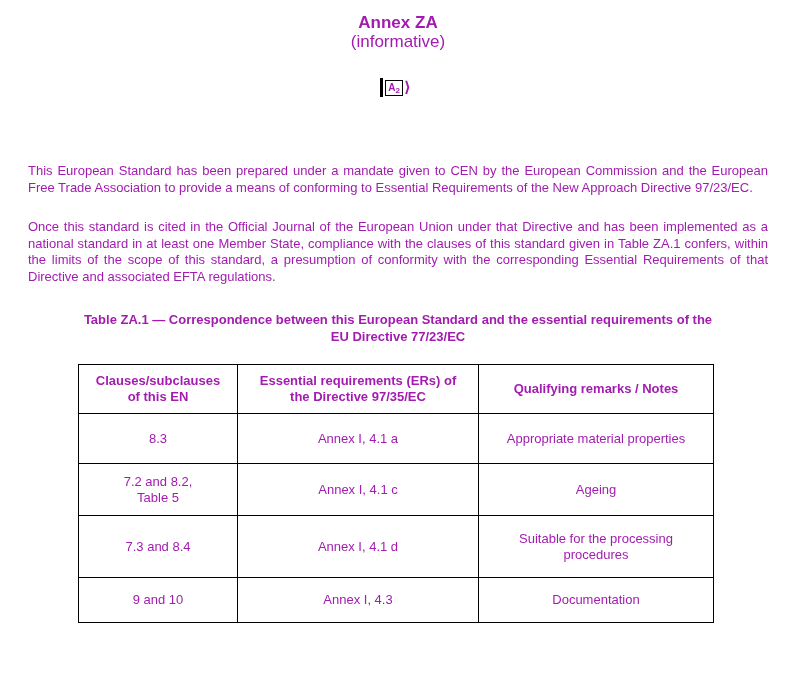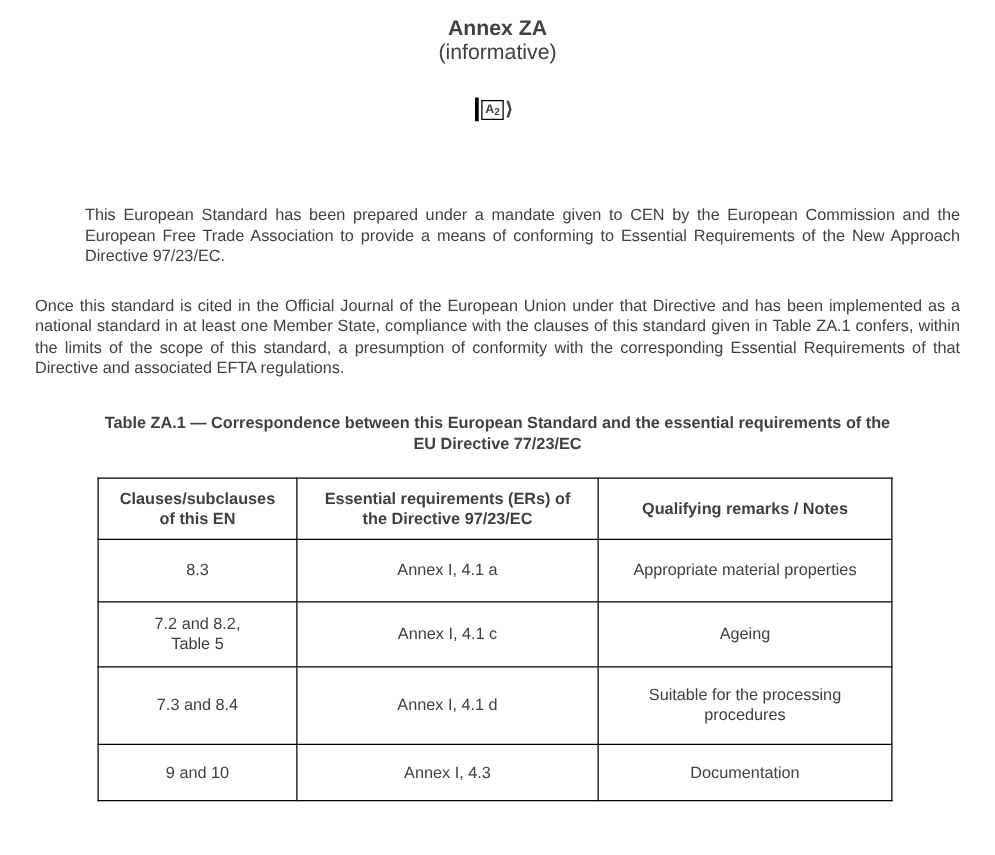--- a/index.html
+++ b/index.html
@@ -1,21 +1,21 @@
 <!DOCTYPE html>
 <html><head>
 <meta charset="utf-8">
 <style>
   html, body { margin: 0; padding: 0; background: #fff; }
   .page {
     position: relative;
     width: 796px;
     height: 664px;
     background: #ffffff;
-    color: #404040;
+    color: #a21caf;
     font-family: "Liberation Sans", sans-serif;
     overflow: hidden;
     box-sizing: border-box;
     padding: 13px 28px 0 28px;
   }
   .annex-title {
     text-align: center;
     font-size: 17px;
     font-weight: bold;
     line-height: 19px;
@@ -61,21 +61,21 @@
     font-size: 15px;
     font-weight: bold;
     line-height: 15px;
     margin-left: 1px;
   }
   .para {
     font-size: 13px;
     line-height: 16.5px;
     text-align: justify;
   }
-  .para-1 { margin-top: 64px; margin-left: 40px; }
+  .para-1 { margin-top: 64px; }
   .para-2 { margin-top: 23px; }
   .table-caption {
     margin-top: 26px;
     text-align: center;
     font-size: 13px;
     font-weight: bold;
     line-height: 17px;
     white-space: pre-line;
   }
   .table-wrap { margin: 19px 0 0 50px; }
@@ -136,21 +136,21 @@
       <colgroup>
         <col class="col-1">
           <col class="col-2">
           <col class="col-3">
       </colgroup>
       <thead>
         <tr class="rh-head">
           <th>Clauses/subclauses
 of this EN</th>
           <th>Essential requirements (ERs) of
-the Directive 97/23/EC</th>
+the Directive 97/35/EC</th>
           <th>Qualifying remarks / Notes</th>
         </tr>
       </thead>
       <tbody>
         <tr class="rh-1">
           <td class="c1">8.3</td>
           <td class="c2">Annex I, 4.1 a</td>
           <td class="c3">Appropriate material properties</td>
         </tr>
         <tr class="rh-2">

